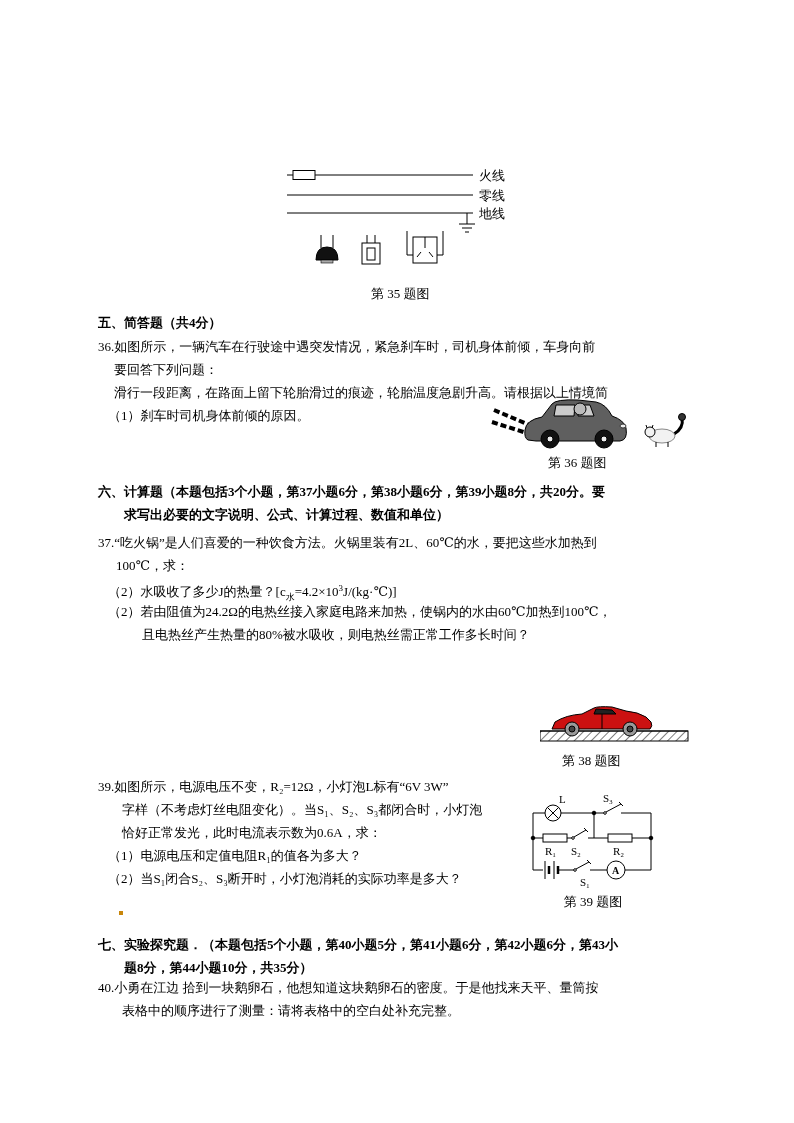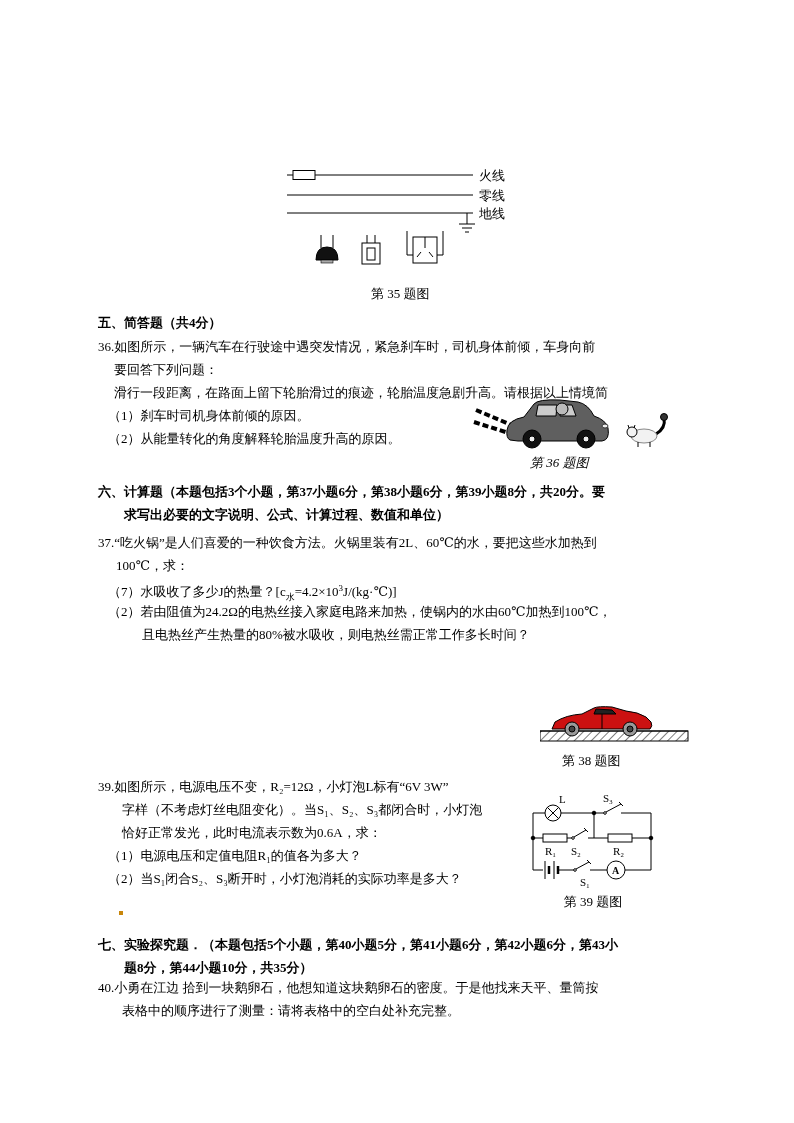--- a/index.html
+++ b/index.html
@@ -74,24 +74,23 @@
 
   <div class="blk bold" style="top:311px;">
     <div>五、简答题（共4分）</div>
   </div>
 
   <div class="blk" style="top:335px;">
     <div>36.如图所示，一辆汽车在行驶途中遇突发情况，紧急刹车时，司机身体前倾，车身向前</div>
     <div class="i16">要回答下列问题：</div>
     <div class="i16">滑行一段距离，在路面上留下轮胎滑过的痕迹，轮胎温度急剧升高。请根据以上情境简</div>
     <div class="i10">（1）刹车时司机身体前倾的原因。</div>
-    <div class="i10">（2）从能量转化的角度解释轮胎温度升高的原因。</div>
-  </div>
-
-  <div class="fig" style="left:472px;top:392px;width:210px;height:88px;font-style:italic;">
+  </div>
+
+  <div class="fig" style="left:490px;top:392px;width:210px;height:88px;">
     <svg width="205" height="58">
       <g>
         <path d="M4,18 L42,34" fill="none" stroke="#999" stroke-width="4" stroke-dasharray="6,3"></path>
         <path d="M2,30 L46,44" fill="none" stroke="#999" stroke-width="4" stroke-dasharray="6,3"></path>
       </g>
       <g>
         <path d="M38,48 Q34,46 35,38 Q36,28 52,25 L62,12 Q66,7 88,8 L106,10 Q116,12 122,24 Q134,28 136,36 Q138,48 130,49 L46,49 Z" fill="#5f5f5f" stroke="#222"></path>
         <path d="M66,13 L64,24 L84,24 L85,13 Z" fill="#ccc" stroke="#333"></path>
         <path d="M89,13 L88,24 L104,24 L100,13 Z" fill="#ccc" stroke="#333"></path>
         <circle cx="90" cy="17" r="6" fill="#bbb" stroke="#333"></circle>
@@ -116,21 +115,21 @@
   </div>
 
   <div class="blk bold" style="top:480px;">
     <div>六、计算题（本题包括3个小题，第37小题6分，第38小题6分，第39小题8分，共20分。要</div>
     <div class="i26">求写出必要的文字说明、公式、计算过程、数值和单位）</div>
   </div>
 
   <div class="blk" style="top:531px;">
     <div>37.“吃火锅”是人们喜爱的一种饮食方法。火锅里装有2L、60℃的水，要把这些水加热到</div>
     <div class="i18">100℃，求：</div>
-    <div class="i10"><span>（7）水吸收了多少J的热量？[c</span><sub>水</sub><span>=4.2×10</span><sup>3</sup><span>J/(kg·℃)]</span></div>
+    <div class="i10"><span>（2）水吸收了多少J的热量？[c</span><sub>水</sub><span>=4.2×10</span><sup>3</sup><span>J/(kg·℃)]</span></div>
     <div class="i10">（2）若由阻值为24.2Ω的电热丝接入家庭电路来加热，使锅内的水由60℃加热到100℃，</div>
     <div class="i44">且电热丝产生热量的80%被水吸收，则电热丝需正常工作多长时间？</div>
   </div>
 
 
   <div class="fig" style="left:540px;top:698px;width:155px;height:75px;">
     <svg width="150" height="46">
       <defs>
         <pattern id="hatch" patternUnits="userSpaceOnUse" width="6" height="12" patternTransform="rotate(45)">
           <line x1="0" y1="0" x2="0" y2="12" stroke="#777"></line>

